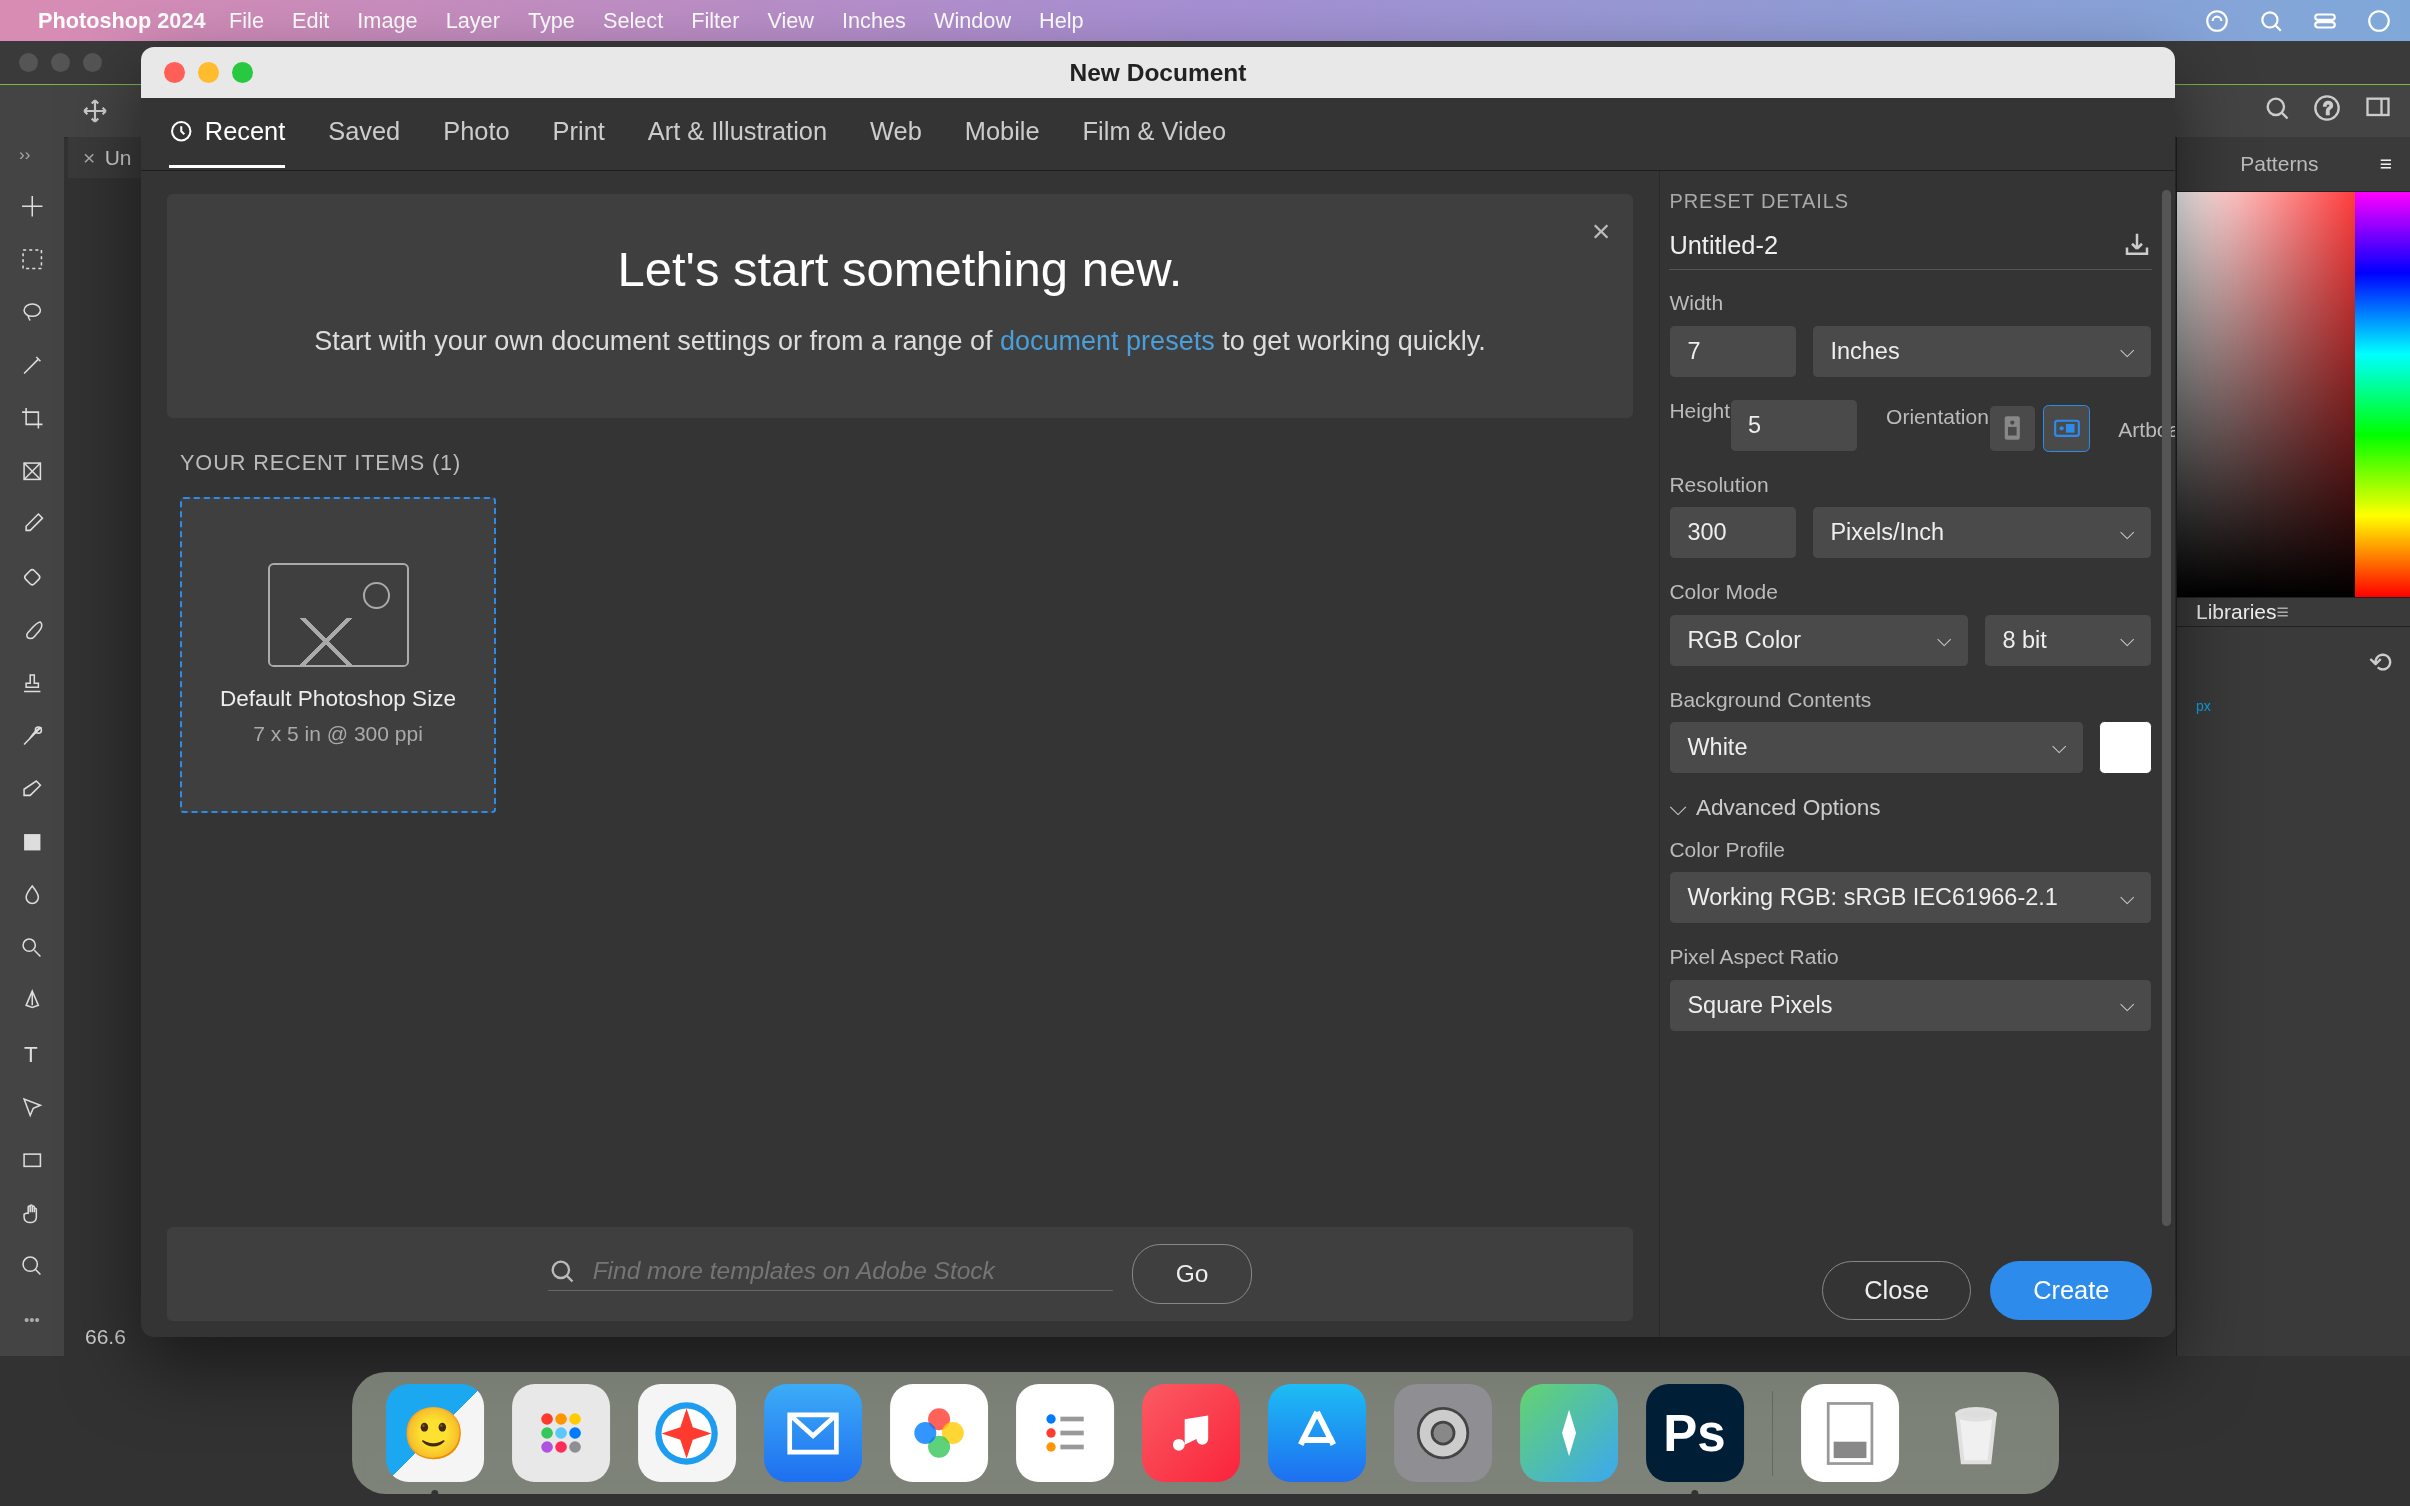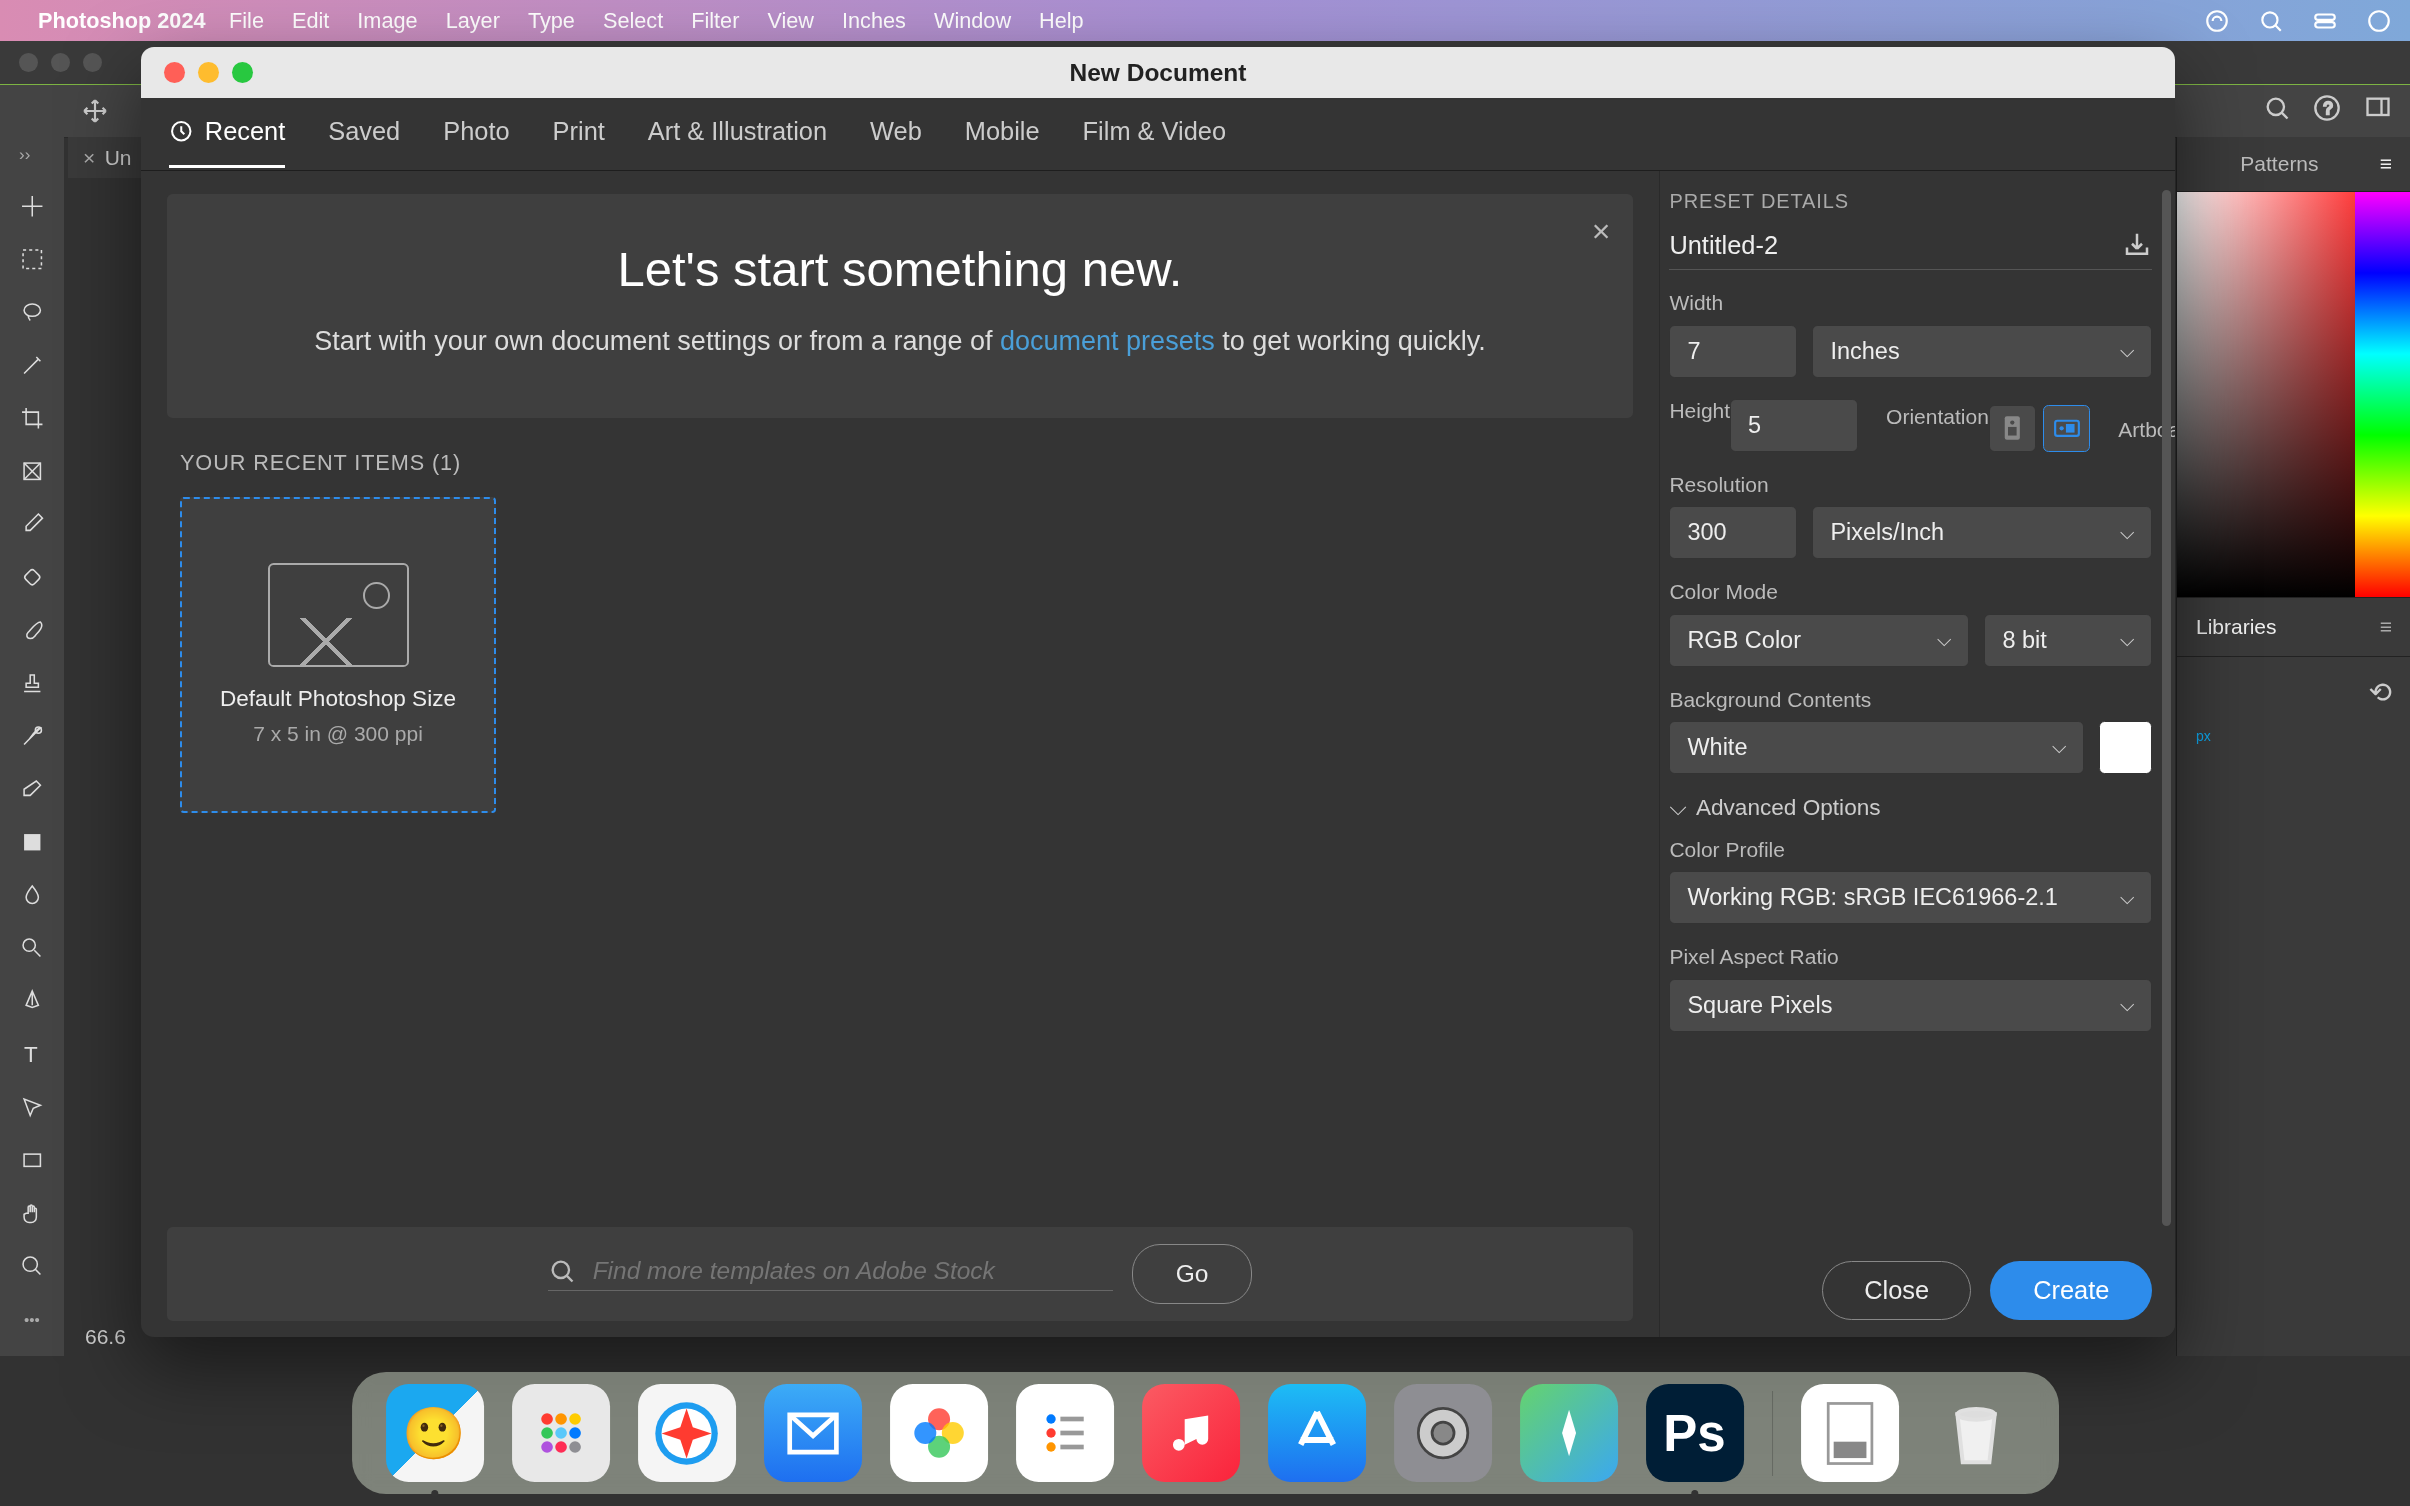--- a/index.html
+++ b/index.html
@@ -29,21 +29,21 @@
 .options-bar { position: absolute; top: 85px; left: 0; right: 0; height: 53px; background: #444; display: flex; align-items: center; padding-left: 13px; gap: 19px; border-bottom: 0.9px solid #2a2a2a; }
 .options-bar .home-btn { width: 41px; height: 41px; background: #383838; border-radius: 5.6px; display:flex; align-items:center; justify-content:center; color:#ccc;}
 .options-bar .move-icon { color:#ccc; margin-left: 9.4px;}
 
 
 .right-panels { position: absolute; top: 137px; right: 0; width: 235px; bottom: 151px; background: #3a3a3a; border-left: 0.9px solid #222;}
 .right-panels .tab-row { display:flex; gap: 28px; padding: 15px 19px; color:#bbb; font-size: 21px; border-bottom: 0.9px solid #222;}
 .right-panels .tab-row span:last-child { color:#eee; }
 .color-picker { height: 405px; position: relative; background: linear-gradient(to bottom, rgba(0,0,0,0) 0%, #000 100%), linear-gradient(to right, #fff 0%, #f00 100%); margin: 0; }
 .hue-strip { position: absolute; right: 0; top: 0; width: 56px; height: 405px; background: linear-gradient(180deg, #f0f 0%, #00f 20%, #0ff 40%, #0f0 60%, #ff0 80%, #f00 100%); }
-.lib-tab { padding: 17px 19px; color:#eee; font-size: 21px; border-top: 0.9px solid #222; border-bottom: 0.9px solid #222; display:flex; justify-content:space-between; align-items:center;}
+.lib-tab { padding: 2px 19px; color:#eee; font-size: 21px; border-top: 0.9px solid #222; border-bottom: 0.9px solid #222; display:flex; justify-content:flex-start; align-items:center;}
 .lib-tab .menu-icon { color:#aaa; }
 
 
 .app-top-right { position: absolute; top: 94px; right: 19px; display:flex; gap: 22.6px; color: #ccc; align-items:center;}
 .app-top-right svg { width: 28px; height: 28px; }
 
 
 .doc-tab { position: absolute; top:137px; left: 68px; height: 41px; background: #3a3a3a; display:flex; align-items:center; padding: 0 15px; color:#ccc; font-size: 21px; gap: 9.4px; border-right: 0.9px solid #222;}
 .doc-tab .x { color:#aaa; }
 

